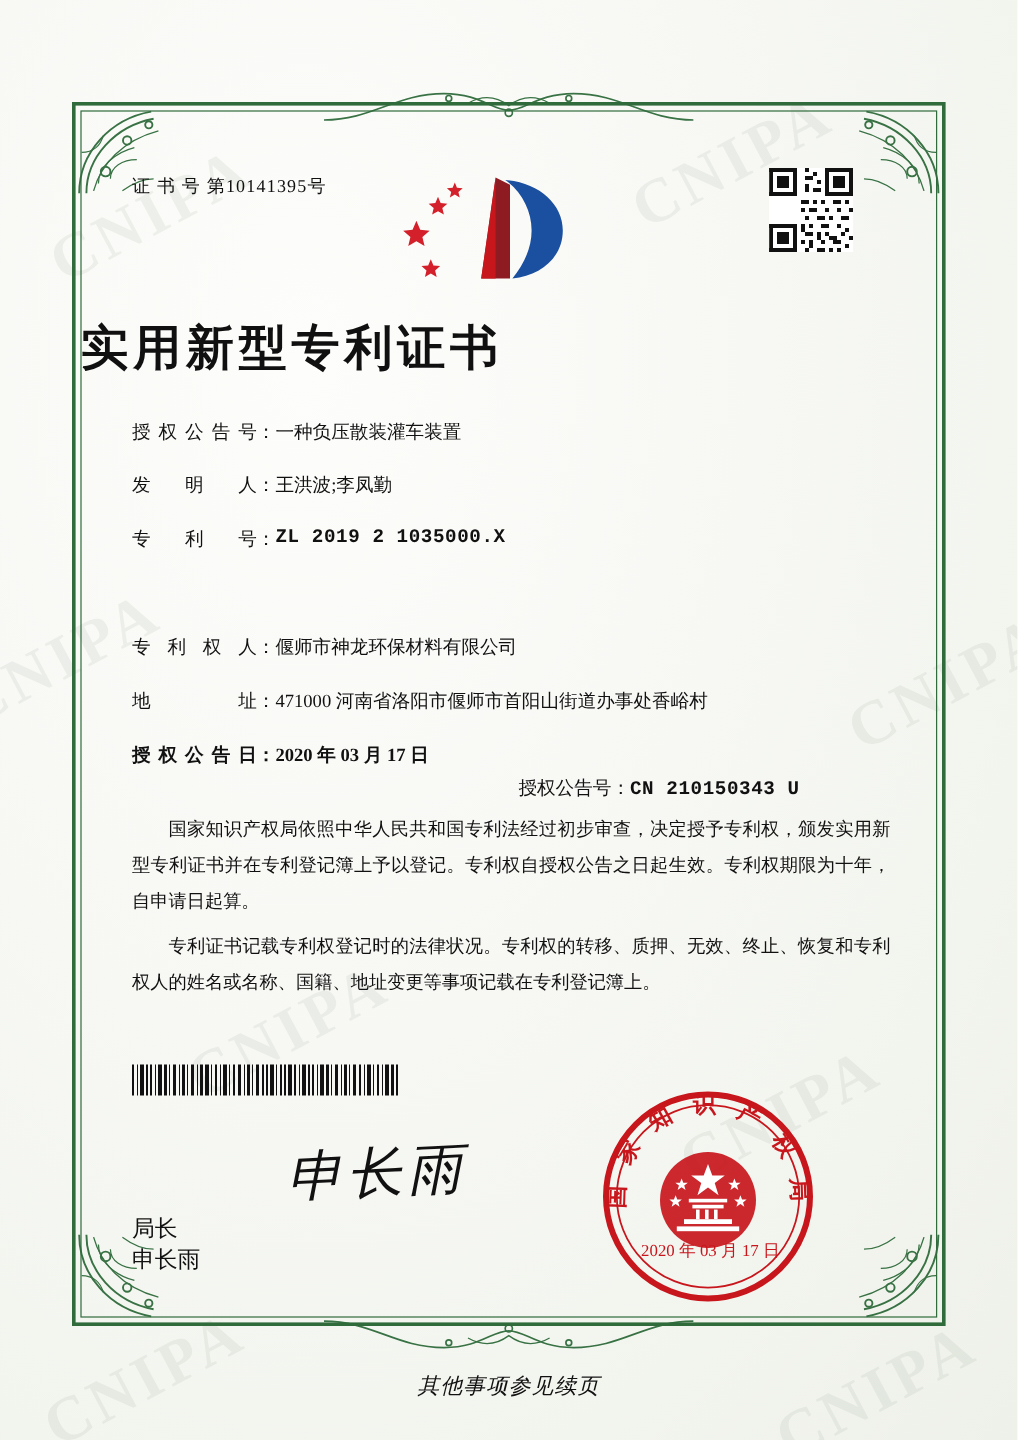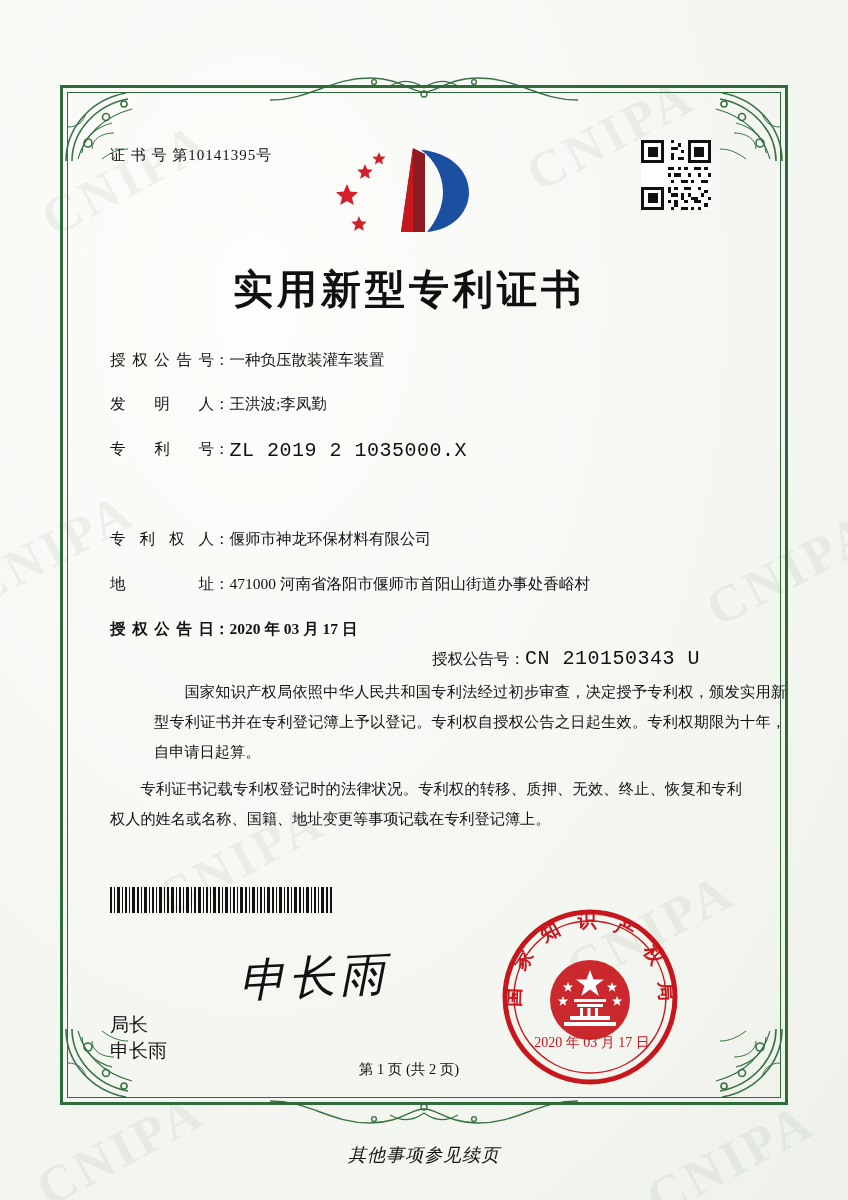--- a/index.html
+++ b/index.html
@@ -91,21 +91,20 @@
     left: 50%;
     transform: translateX(-50%);
     top: 52px;
     width: 160px; height: 96px;
   }
 
   #main-title {
     position: absolute;
     left: 0; right: 0;
     top: 170px;
-    text-align: center;
     font-size: 40px;
     font-weight: bold;
     letter-spacing: 4px;
     color: #101010;
     font-family: "Liberation Serif", "DejaVu Serif", serif;
   }
 
   
   .field {
     position: absolute;
@@ -115,21 +114,21 @@
     white-space: nowrap;
   }
   .fl {
     display: inline-block;
     width: 104px;
     text-align: justify;
     text-align-last: justify;
     vertical-align: top;
   }
   .fv { display: inline-block; vertical-align: top; }
-  .mono { font-family: "Liberation Mono", "DejaVu Sans Mono", monospace; font-size: 20px; letter-spacing: .5px; }
+  .mono { font-family: "Liberation Mono", "DejaVu Sans Mono", monospace; font-size: 16px; letter-spacing: .5px; font-weight: bold; }
 
   .field.r1 { top: 258px; }
   .field.r2 { top: 302px; }
   .field.r3 { top: 347px; }
   .field.r4 { top: 392px; }
   .field.r5 { top: 437px; }
   .field.r6 { top: 482px; }
   .field.r7 { top: 527px; font-weight: bold; }
 
   #pub-no {
@@ -145,21 +144,21 @@
   .para {
     position: absolute;
     left: 43px;
     width: 632px;
     font-size: 15.2px;
     line-height: 30px;
     color: #111;
     text-align: justify;
     text-indent: 2em;
   }
-  #para1 { top: 585px; margin-left: 44px; }
+  #para1 { top: 585px; }
   #para2 { top: 682px; }
 
   
   #barcode {
     position: absolute;
     left: 43px; top: 795px;
     width: 224px; height: 26px;
   }
 
   
@@ -519,17 +518,16 @@
           <rect x="-16" y="-1" width="32" height="3"></rect>
         </g>
       </g>
 
       <text font-family="Liberation Serif, serif" font-size="19" font-weight="bold" fill="#c8161d" letter-spacing="6">
         <textPath href="#sealArcText" startOffset="50%" text-anchor="middle">国 家 知 识 产 权 局</textPath>
       </text>
     </svg>
     <div id="seal-date">2020 年 03 月 17 日</div>
 
-    <div id="page-no">第 1 页 (共 2 页)</div>
   </div>
 
   <div id="note">其他事项参见续页</div>
 </div>
 
 </body></html>

